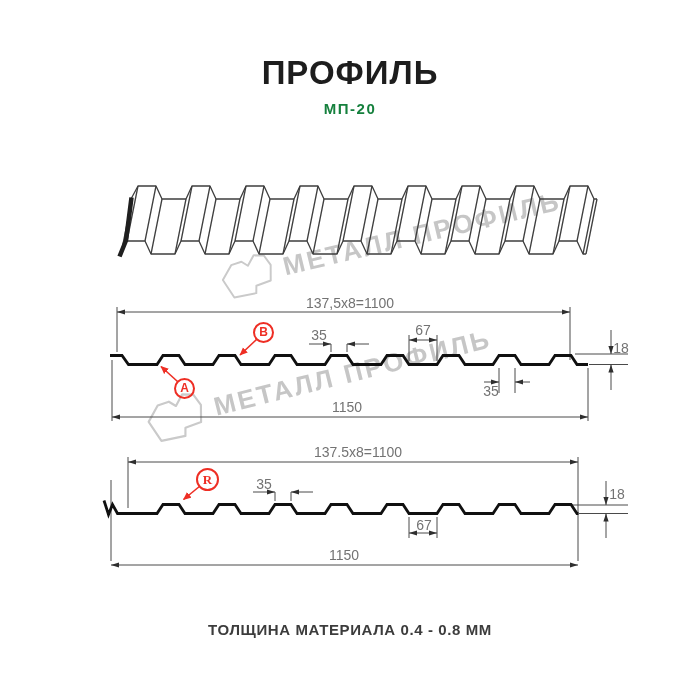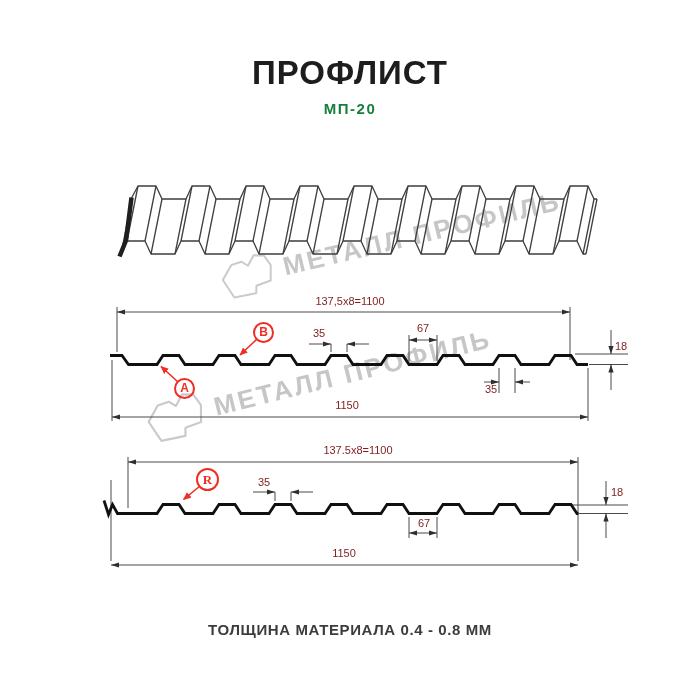--- a/index.html
+++ b/index.html
@@ -11,32 +11,32 @@
             font-size:15px;font-weight:700;letter-spacing:1.5px;color:#15803d;z-index:3;}
   .footer{position:absolute;left:0;top:621px;width:700px;text-align:center;
           font-size:15px;font-weight:700;letter-spacing:.6px;color:#3c3c3c;z-index:3;}
   .wm{position:absolute;display:flex;align-items:center;gap:9px;z-index:1;
       transform-origin:0 100%;white-space:nowrap;}
   .wm1{left:227px;top:260px;transform:rotate(-13.5deg);}
   .wm2{left:153px;top:400px;transform:rotate(-14deg);}
   .wm-text{font-size:26px;font-weight:700;letter-spacing:2.5px;color:#c6c6c6;}
   .wm-logo{flex:0 0 auto;}
   #art{position:absolute;left:0;top:0;z-index:2;}
-  .dim{position:absolute;transform:translateX(-50%);font-size:11px;color:#7f1d1d;
+  .dim{position:absolute;transform:translateX(-50%);font-size:14px;color:#737373;
        z-index:3;white-space:nowrap;}
   .pt{position:absolute;width:17px;height:17px;border:2px solid #ee2e24;border-radius:50%;
       color:#ee2e24;font-size:12px;font-weight:700;line-height:17px;text-align:center;z-index:3;}
   .pt-r{width:19px;height:19px;font-family:"Liberation Serif",serif;font-size:13px;line-height:19px;}
 </style>
 </head>
 <body>
 
 <div class="page">
 
-  <h1 class="title">ПРОФЛИСТ</h1>
+  <h1 class="title">ПРОФИЛЬ</h1>
   <div class="subtitle">МП-20</div>
 
   <div class="wm wm1">
     <svg class="wm-logo" width="54" height="42" viewBox="0 0 60 47">
       <polygon points="1,22 14,8 26,7 32,13 41,3 52,6 57,18 53,35 36,37 34,45 9,44" fill="none" stroke="#cacaca" stroke-width="2.2" stroke-linejoin="round"></polygon>
     </svg>
     <span class="wm-text">МЕТАЛЛ ПРОФИЛЬ</span>
   </div>
 
   <div class="wm wm2">

